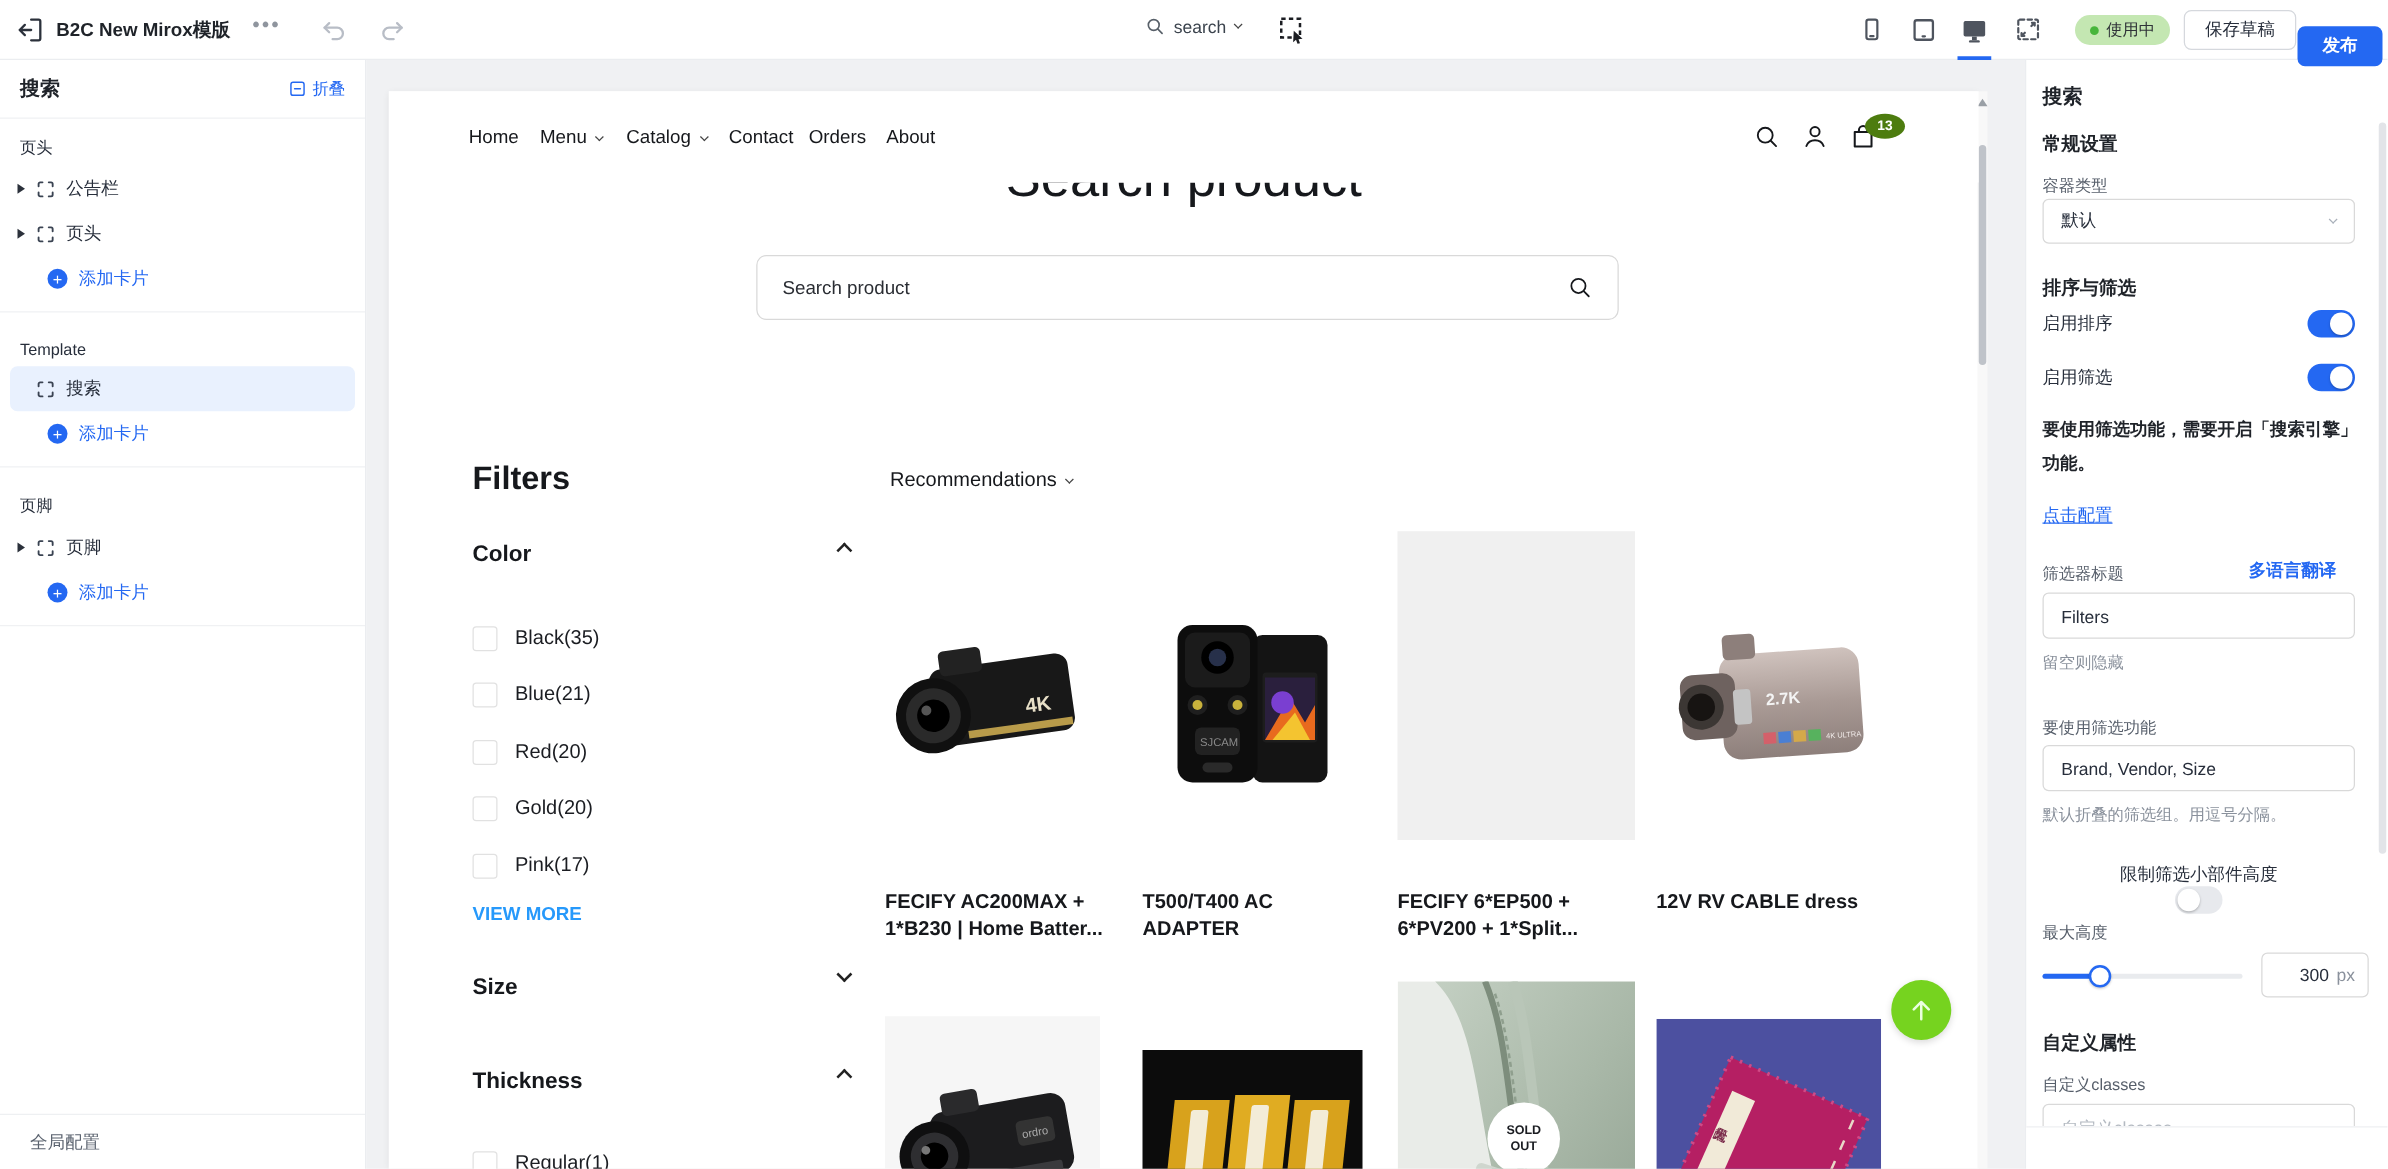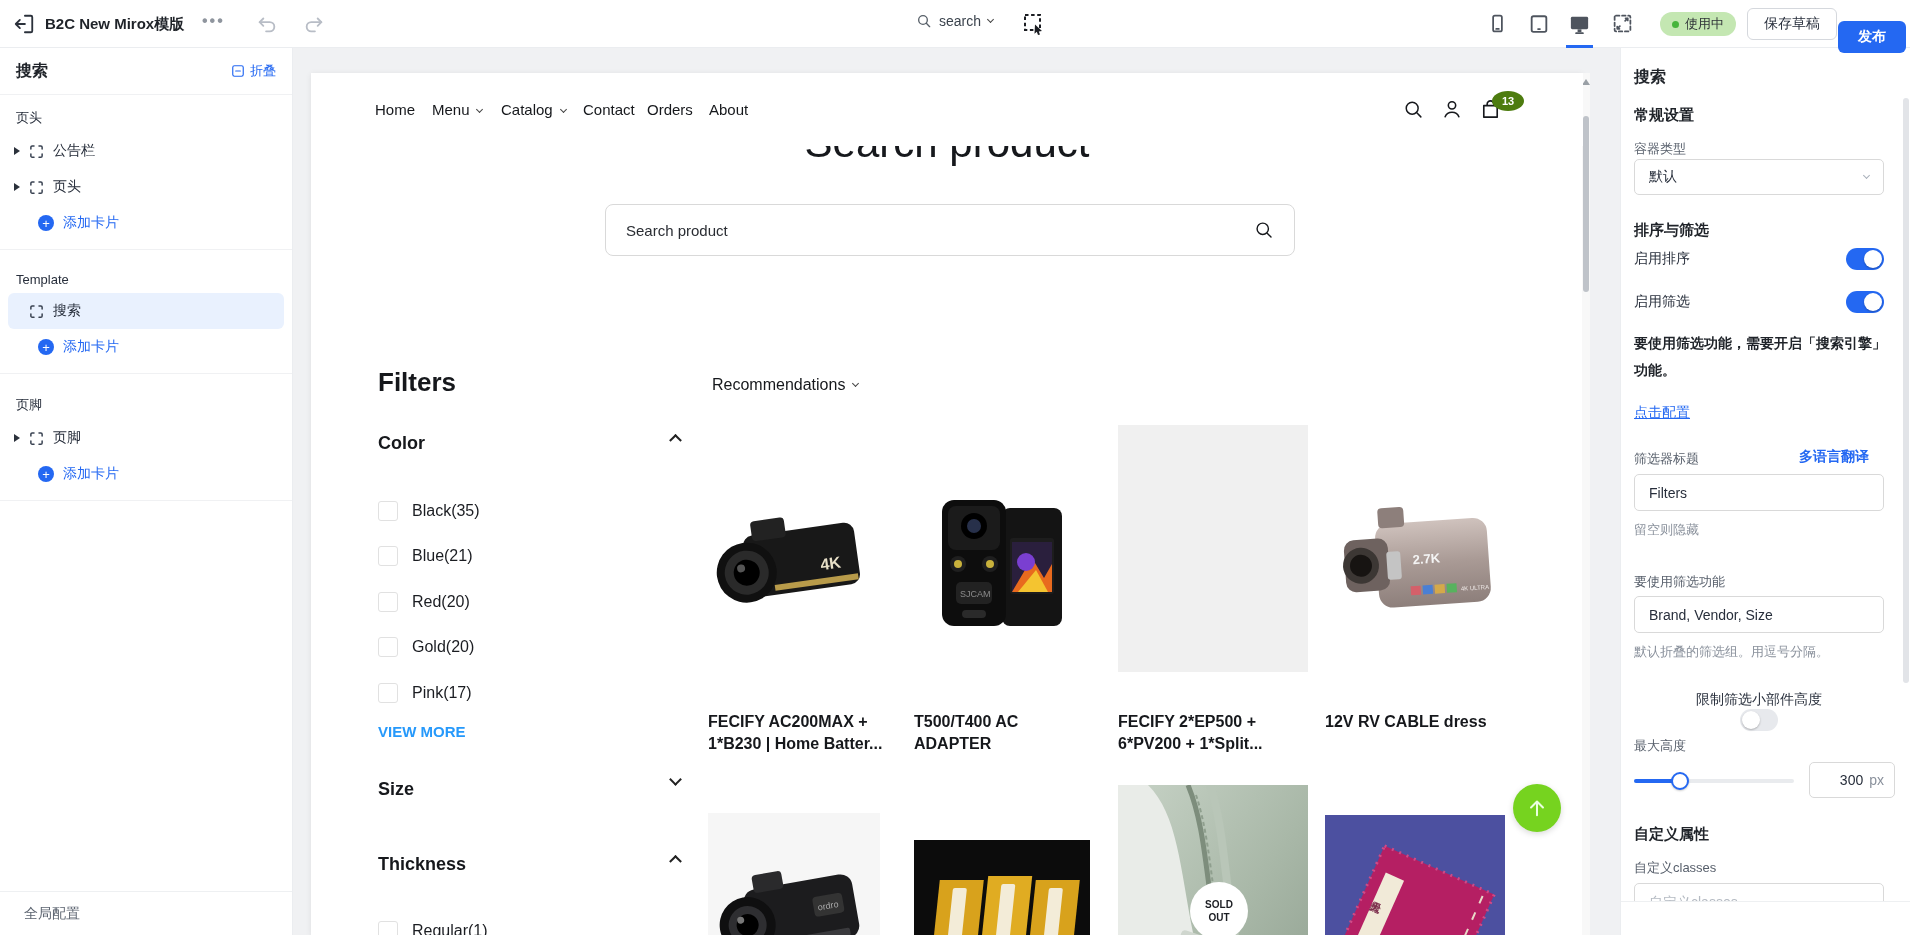--- a/index.html
+++ b/index.html
@@ -422,21 +422,21 @@
 
     <div class="ptitle" style="left:397px; top:614px;">
       <div>FECIFY AC200MAX +</div>
       <div>1*B230 | Home Batter...</div>
     </div>
     <div class="ptitle" style="left:603px; top:614px;">
       <div>T500/T400 AC</div>
       <div>ADAPTER</div>
     </div>
     <div class="ptitle" style="left:807px; top:614px;">
-      <div>FECIFY 2*EP500 +</div>
+      <div>FECIFY 6*EP500 +</div>
       <div>6*PV200 + 1*Split...</div>
     </div>
     <div class="ptitle" style="left:1014px; top:614px;">
       <div>12V RV CABLE dress</div>
       <div></div>
     </div>
 
     <div class="pimg" style="left:397px; top:740px; width:172px; height:200px; background:#f6f6f6;">
       <svg width="172" height="200" viewBox="0 0 172 200">
         <g transform="rotate(-10 86 110)">

